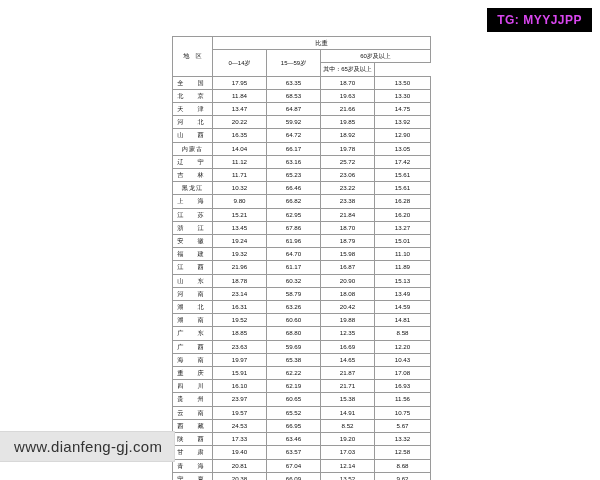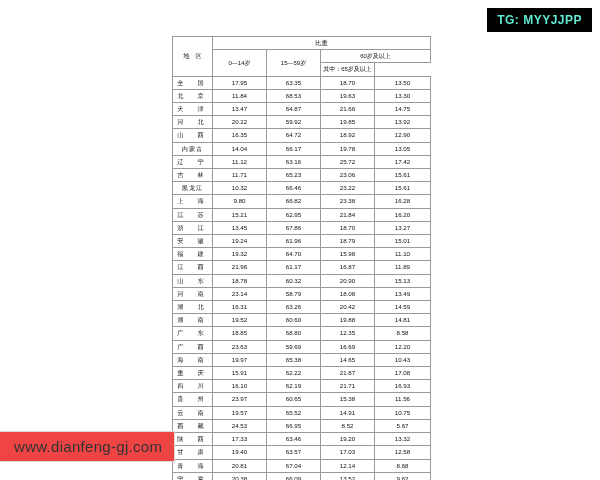--- a/index.html
+++ b/index.html
@@ -13,33 +13,33 @@
     font-family: "Liberation Sans", sans-serif;
     position: relative;
     overflow: hidden;
   }
   
   .tg-badge {
     position: absolute;
     top: 8px;
     right: 8px;
     background: #000000;
-    color: #5eead4;
+    color: #d946ef;
     font-size: 12px;
     font-weight: bold;
     letter-spacing: 0.5px;
     padding: 6px 10px;
     line-height: 1;
   }
   
   .watermark {
     position: absolute;
     left: 0;
     bottom: 18px;
-    background: #ef4444;
+    background: #e5e5e5;
     color: #333333;
     font-size: 15px;
     padding: 6px 12px 6px 14px;
     border: 1px solid #d8d8d8;
     border-left: none;
     letter-spacing: 0.3px;
     z-index: 5;
   }
   
   .table-wrap {

